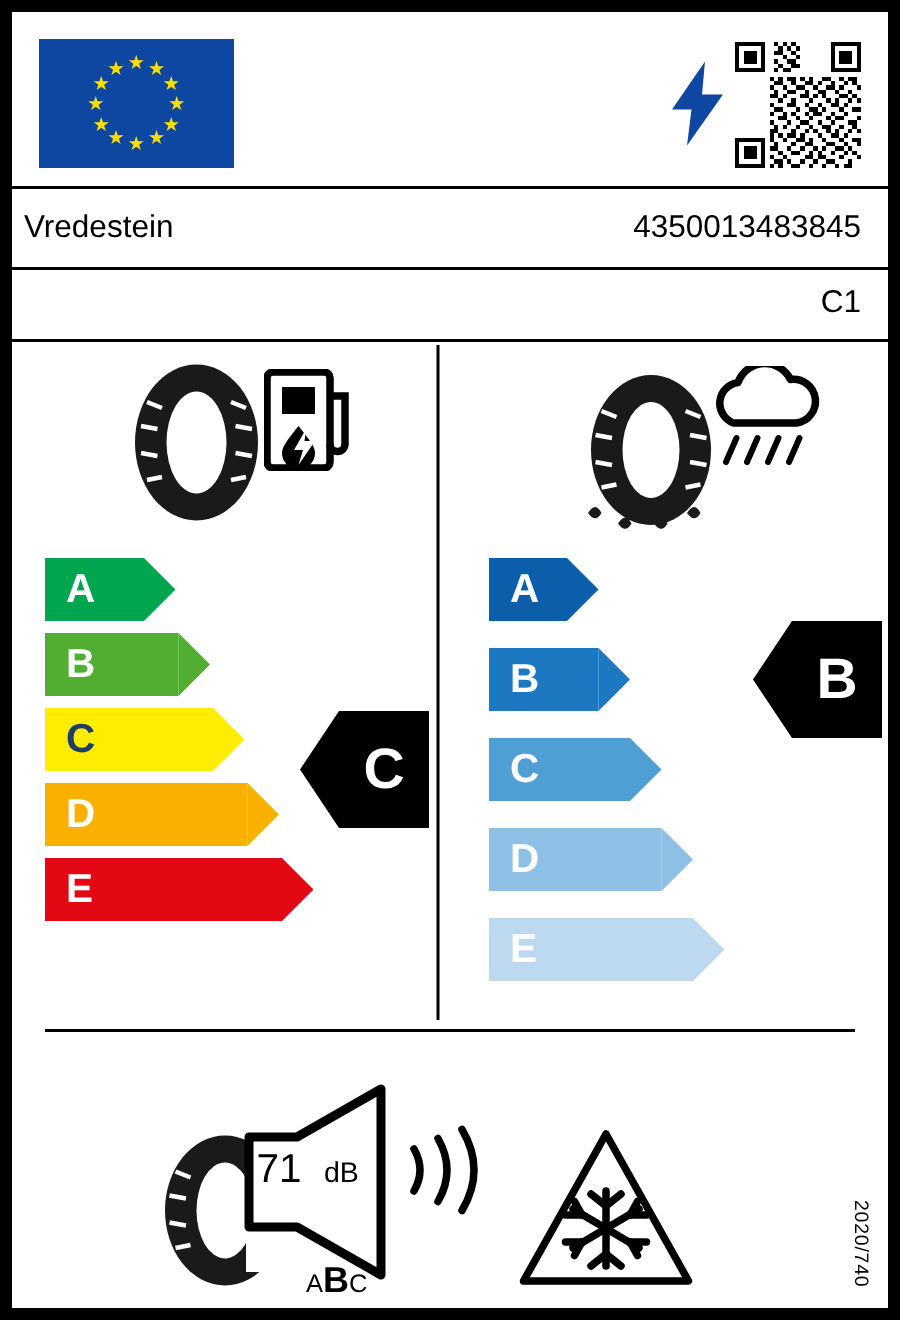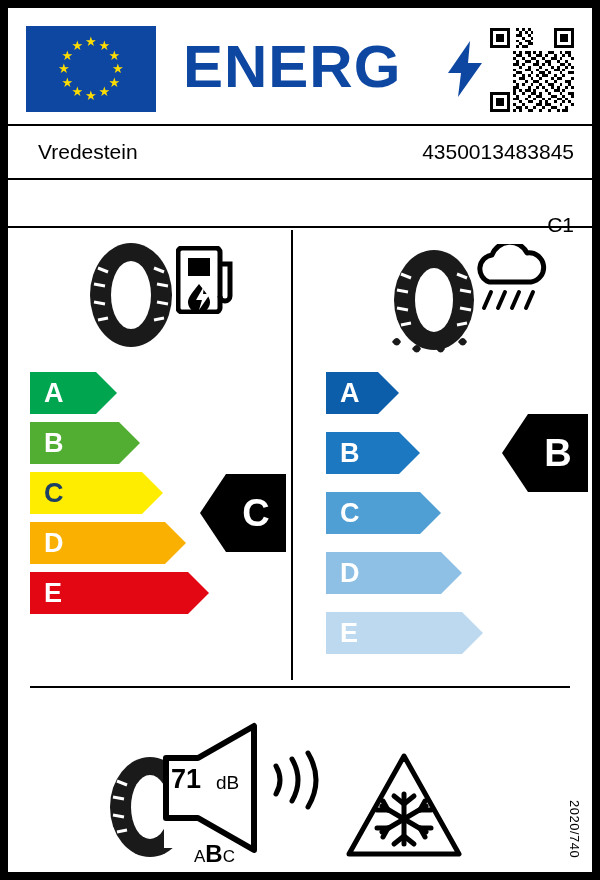--- a/index.html
+++ b/index.html
@@ -62,21 +62,21 @@
   }
 
   
   .rule {
     position: absolute;
     background: #000;
     height: 2px;
   }
   .brand {
     position: absolute;
-    left: 30px; top: 132px;
+    left: 8px; top: 132px;
     font-size: 21px;
     color: #000;
   }
   .ean {
     position: absolute;
     right: 18px; top: 132px;
     font-size: 21px;
     color: #000;
   }
   .size {
@@ -84,21 +84,20 @@
     left: 22px; top: 180px;
     font-size: 26px;
     color: #000;
     letter-spacing: 0.5px;
   }
   .class-code {
     position: absolute;
     right: 18px; top: 182px;
     font-size: 21px;
     color: #000;
-    margin-top: 23px;
   }
 
   
   .vline {
     position: absolute;
     background: #000;
     width: 2px;
   }
 
   
@@ -159,21 +158,21 @@
     font-weight: bold;
     display: flex;
     align-items: center;
     justify-content: center;
   }
 
   
   .noise-db {
     position: absolute;
     font-size: 27px;
-    font-weight: bold;
+    font-weight: normal;
     color: #000;
   }
   .noise-unit {
     position: absolute;
     font-size: 19px;
     color: #000;
   }
   .noise-class {
     position: absolute;
     font-size: 17px;
@@ -205,21 +204,20 @@
         <span class="star" style="left: 82.3827px; top: 49.5px;">★</span>
         <span class="star" style="left: 72.5px; top: 59.3827px;">★</span>
         <span class="star" style="left: 59px; top: 63px;">★</span>
         <span class="star" style="left: 45.5px; top: 59.3827px;">★</span>
         <span class="star" style="left: 35.6173px; top: 49.5px;">★</span>
         <span class="star" style="left: 32px; top: 36px;">★</span>
         <span class="star" style="left: 35.6173px; top: 22.5px;">★</span>
         <span class="star" style="left: 45.5px; top: 12.6173px;">★</span>
       </div>
 
-    <div class="energy-word">ENERG</div>
 
     <svg class="bolt" viewBox="0 0 34 56">
       <polygon points="22,0 0,32 13,32 10,56 34,22 20,22" fill="#0d47a1"></polygon>
     </svg>
 
     <svg class="qr" viewBox="0 0 29 29" shape-rendering="crispEdges">
       <rect width="29" height="29" fill="#fff"></rect>
       <g fill="#000">
         <rect x="0" y="0" width="7" height="1"></rect>
           <rect x="0" y="6" width="7" height="1"></rect>
@@ -563,21 +561,21 @@
   <div class="noise-unit" style="left:208px; top:764px;text-align:right;">dB</div>
 
   <svg style="position:absolute; left:262px; top:738px; width:58px; height:68px;" viewBox="0 0 58 68">
     <g fill="none" stroke="#000" stroke-width="5" stroke-linecap="round">
       <path d="M6 20 q8 14 0 28"></path>
       <path d="M22 13 q12 21 0 42"></path>
       <path d="M38 7 q16 27 0 54"></path>
     </g>
   </svg>
 
-  <div class="noise-class" style="left:186px; top:832px;">
+  <div class="noise-class" style="left:196px; top:832px;">
     <span>A</span><b>B</b><span>C</span>
   </div>
 
   <svg style="position:absolute; left:336px; top:744px; width:120px; height:108px;" viewBox="0 0 120 108">
     <polygon points="60,4 115,102 5,102" fill="none" stroke="#000" stroke-width="5" stroke-linejoin="round"></polygon>
     <g stroke="#000" stroke-width="5" stroke-linecap="round">
       <line x1="60" y1="42" x2="60" y2="92"></line>
       <line x1="38" y1="54" x2="82" y2="80"></line>
       <line x1="82" y1="54" x2="38" y2="80"></line>
       <line x1="60" y1="52" x2="50" y2="44"></line>

